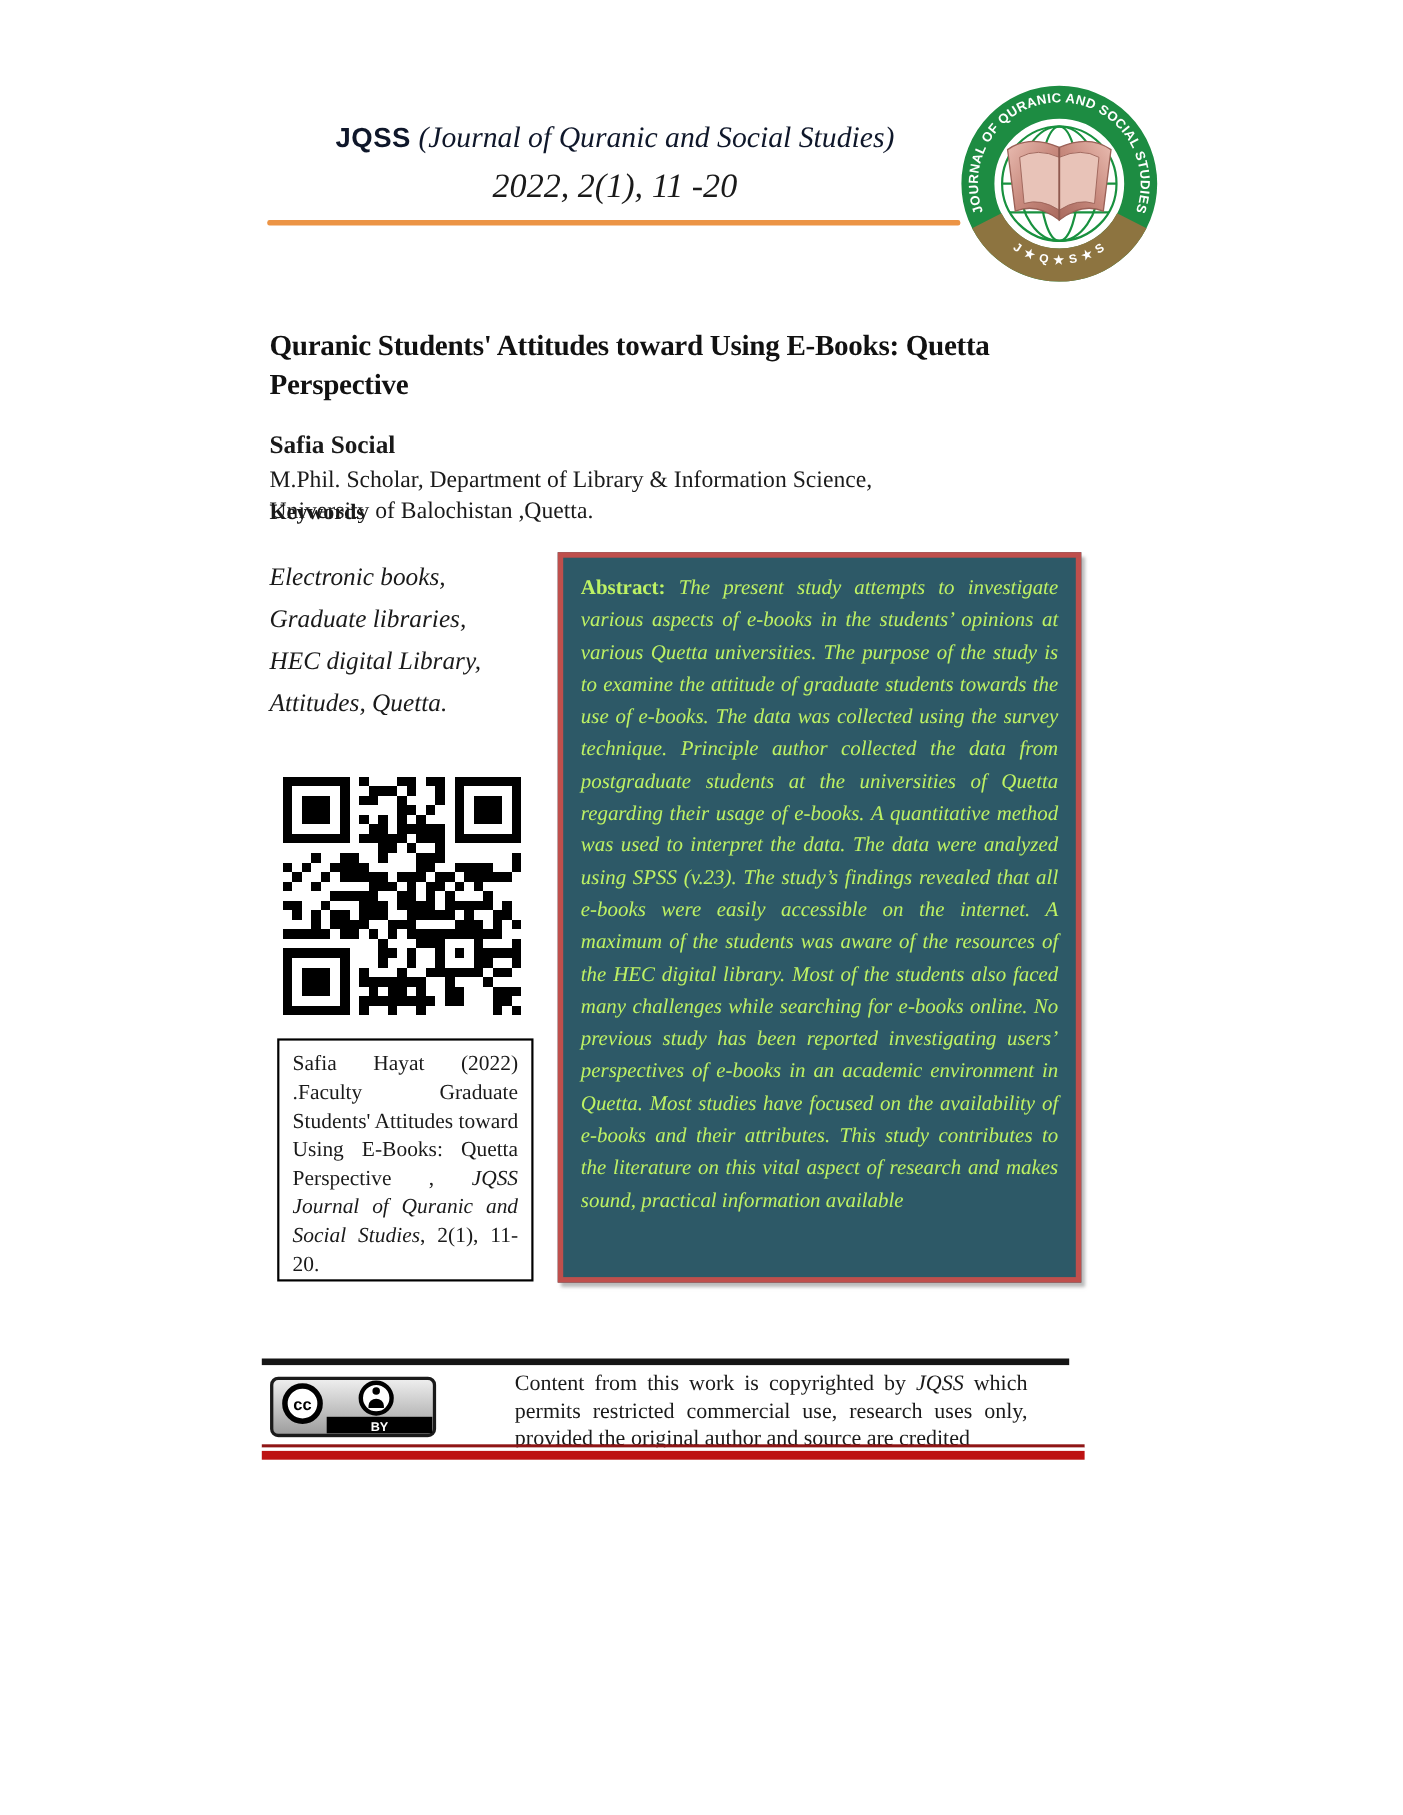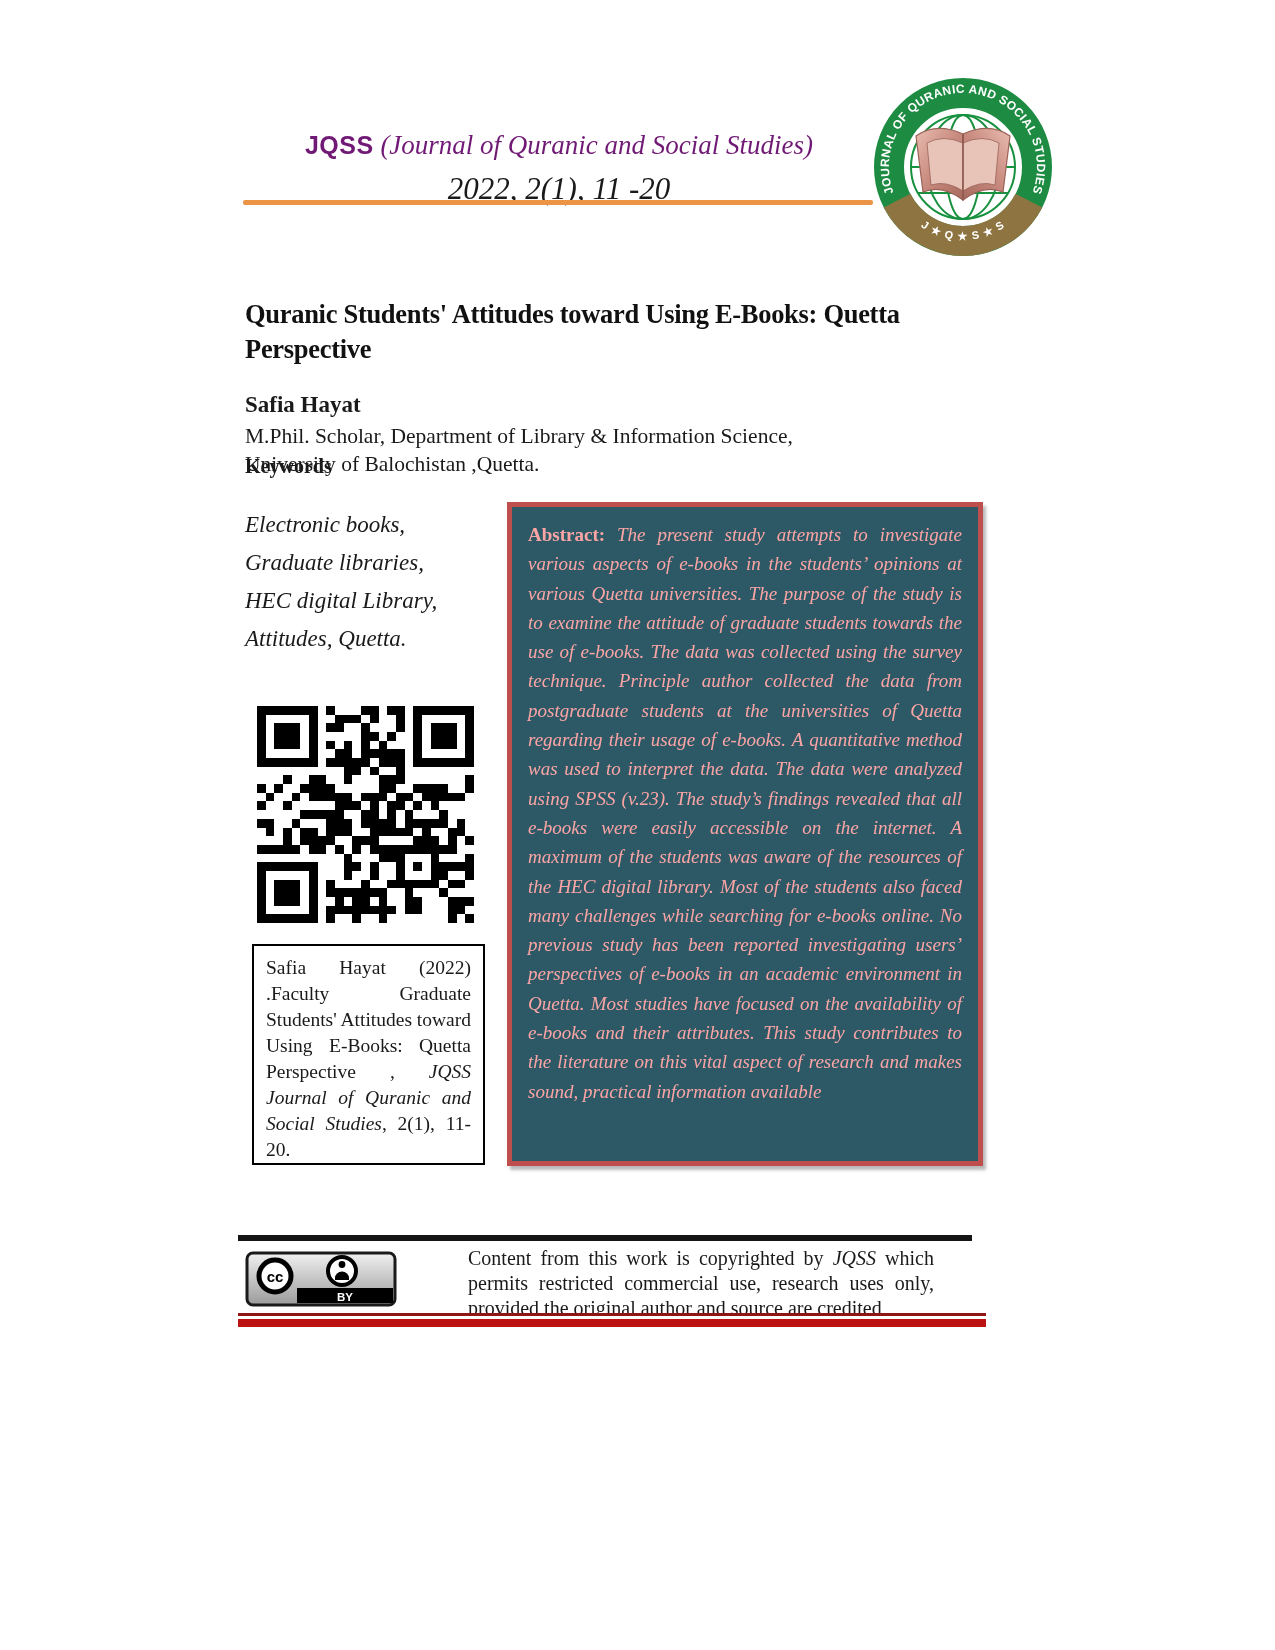--- a/index.html
+++ b/index.html
@@ -6,21 +6,21 @@
   .page{
     position:relative;
     width:1275px;height:1650px;
     background:#ffffff;
     font-family:"Liberation Serif", serif;
     color:#1a1a1a;
     overflow:hidden;
   }
   
   .header-block{position:absolute;left:245px;top:110px;width:628px;text-align:center;}
-  .header-line1{font-size:27px;color:#701a75;margin-top:20px;}
+  .header-line1{font-size:27px;color:#0f172a;}
   .jqss-abbr{font-family:"Liberation Sans", sans-serif;font-weight:800;font-size:25px;letter-spacing:.5px;}
   .jname{font-style:italic;}
   .header-line2{font-size:31px;font-style:italic;margin-top:10px;}
   .orange-rule{position:absolute;left:243px;top:200px;width:630px;height:5px;border-radius:2px;}
   .logo-wrap{position:absolute;left:872px;top:76px;width:182px;height:182px;}
   
   .paper-title{position:absolute;left:245px;top:297px;width:780px;font-size:26.5px;font-weight:bold;line-height:35px;letter-spacing:-.3px;color:#111;}
   .author-name{position:absolute;left:245px;top:392px;font-size:23px;font-weight:bold;}
   .affil1{position:absolute;left:245px;top:424px;font-size:21.5px;text-align:right;}
   .affil2{position:absolute;left:245px;top:452px;font-size:21.5px;}
@@ -34,21 +34,21 @@
     position:absolute;left:252px;top:944px;width:233px;height:221px;
     box-sizing:border-box;border:2.5px solid #000;
     padding:9px 12px;font-size:19.5px;line-height:26px;text-align:justify;
   }
   .cit-italic{font-style:italic;}
   
   .abstract-box{
     position:absolute;left:507px;top:502px;width:476px;height:664px;
     box-sizing:border-box;border:5px solid #bf4f4c;
     padding:13px 16px 8px 16px;
-    color:#fca5a5;font-size:19px;font-style:italic;line-height:29.3px;
+    color:#bef264;font-size:19px;font-style:italic;line-height:29.3px;
     text-align:justify;overflow:hidden;
     box-shadow:3px 4px 3px rgba(130,130,130,.55);
   }
   .abstract-label{font-weight:bold;font-style:normal;}
   
   .corresponding{position:absolute;left:245px;top:1186px;font-size:23px;word-spacing:2px;}
   .email-link{text-decoration:underline;cursor:pointer;}
   .black-rule{position:absolute;left:238px;top:1235px;width:734px;height:5.5px;background:#151515;}
   .cc-badge{position:absolute;left:245px;top:1251px;width:152px;height:56px;}
   .copyright{position:absolute;left:468px;top:1246px;width:466px;font-size:20px;line-height:25px;text-align:justify;}
@@ -112,21 +112,21 @@
       <text font-family="Liberation Sans, sans-serif" font-size="12" font-weight="bold" fill="#ffffff" letter-spacing="0.4">
         <textPath href="#arcTop" startOffset="50%" text-anchor="middle">JOURNAL OF QURANIC AND SOCIAL STUDIES</textPath>
       </text>
       <text font-family="Liberation Sans, sans-serif" font-size="11" font-weight="bold" fill="#ffffff" letter-spacing="1">
         <textPath href="#arcBottom" startOffset="50%" text-anchor="middle">J ★ Q ★ S ★ S</textPath>
       </text>
     </svg>
   </div>
 
   <div class="paper-title">Quranic Students' Attitudes toward Using E-Books: Quetta Perspective</div>
-  <div class="author-name">Safia Hayat</div>
+  <div class="author-name">Safia Social</div>
   <div class="affil1">M.Phil. Scholar, Department of Library &amp; Information Science,</div>
   <div class="affil2">University of Balochistan ,Quetta.</div>
 
   <div class="kw-head">Keywords</div>
   <div class="kw-list">
     <div>Electronic books,</div>
     <div>Graduate libraries,</div>
     <div>HEC digital Library,</div>
     <div>Attitudes, Quetta.</div>
   </div>

